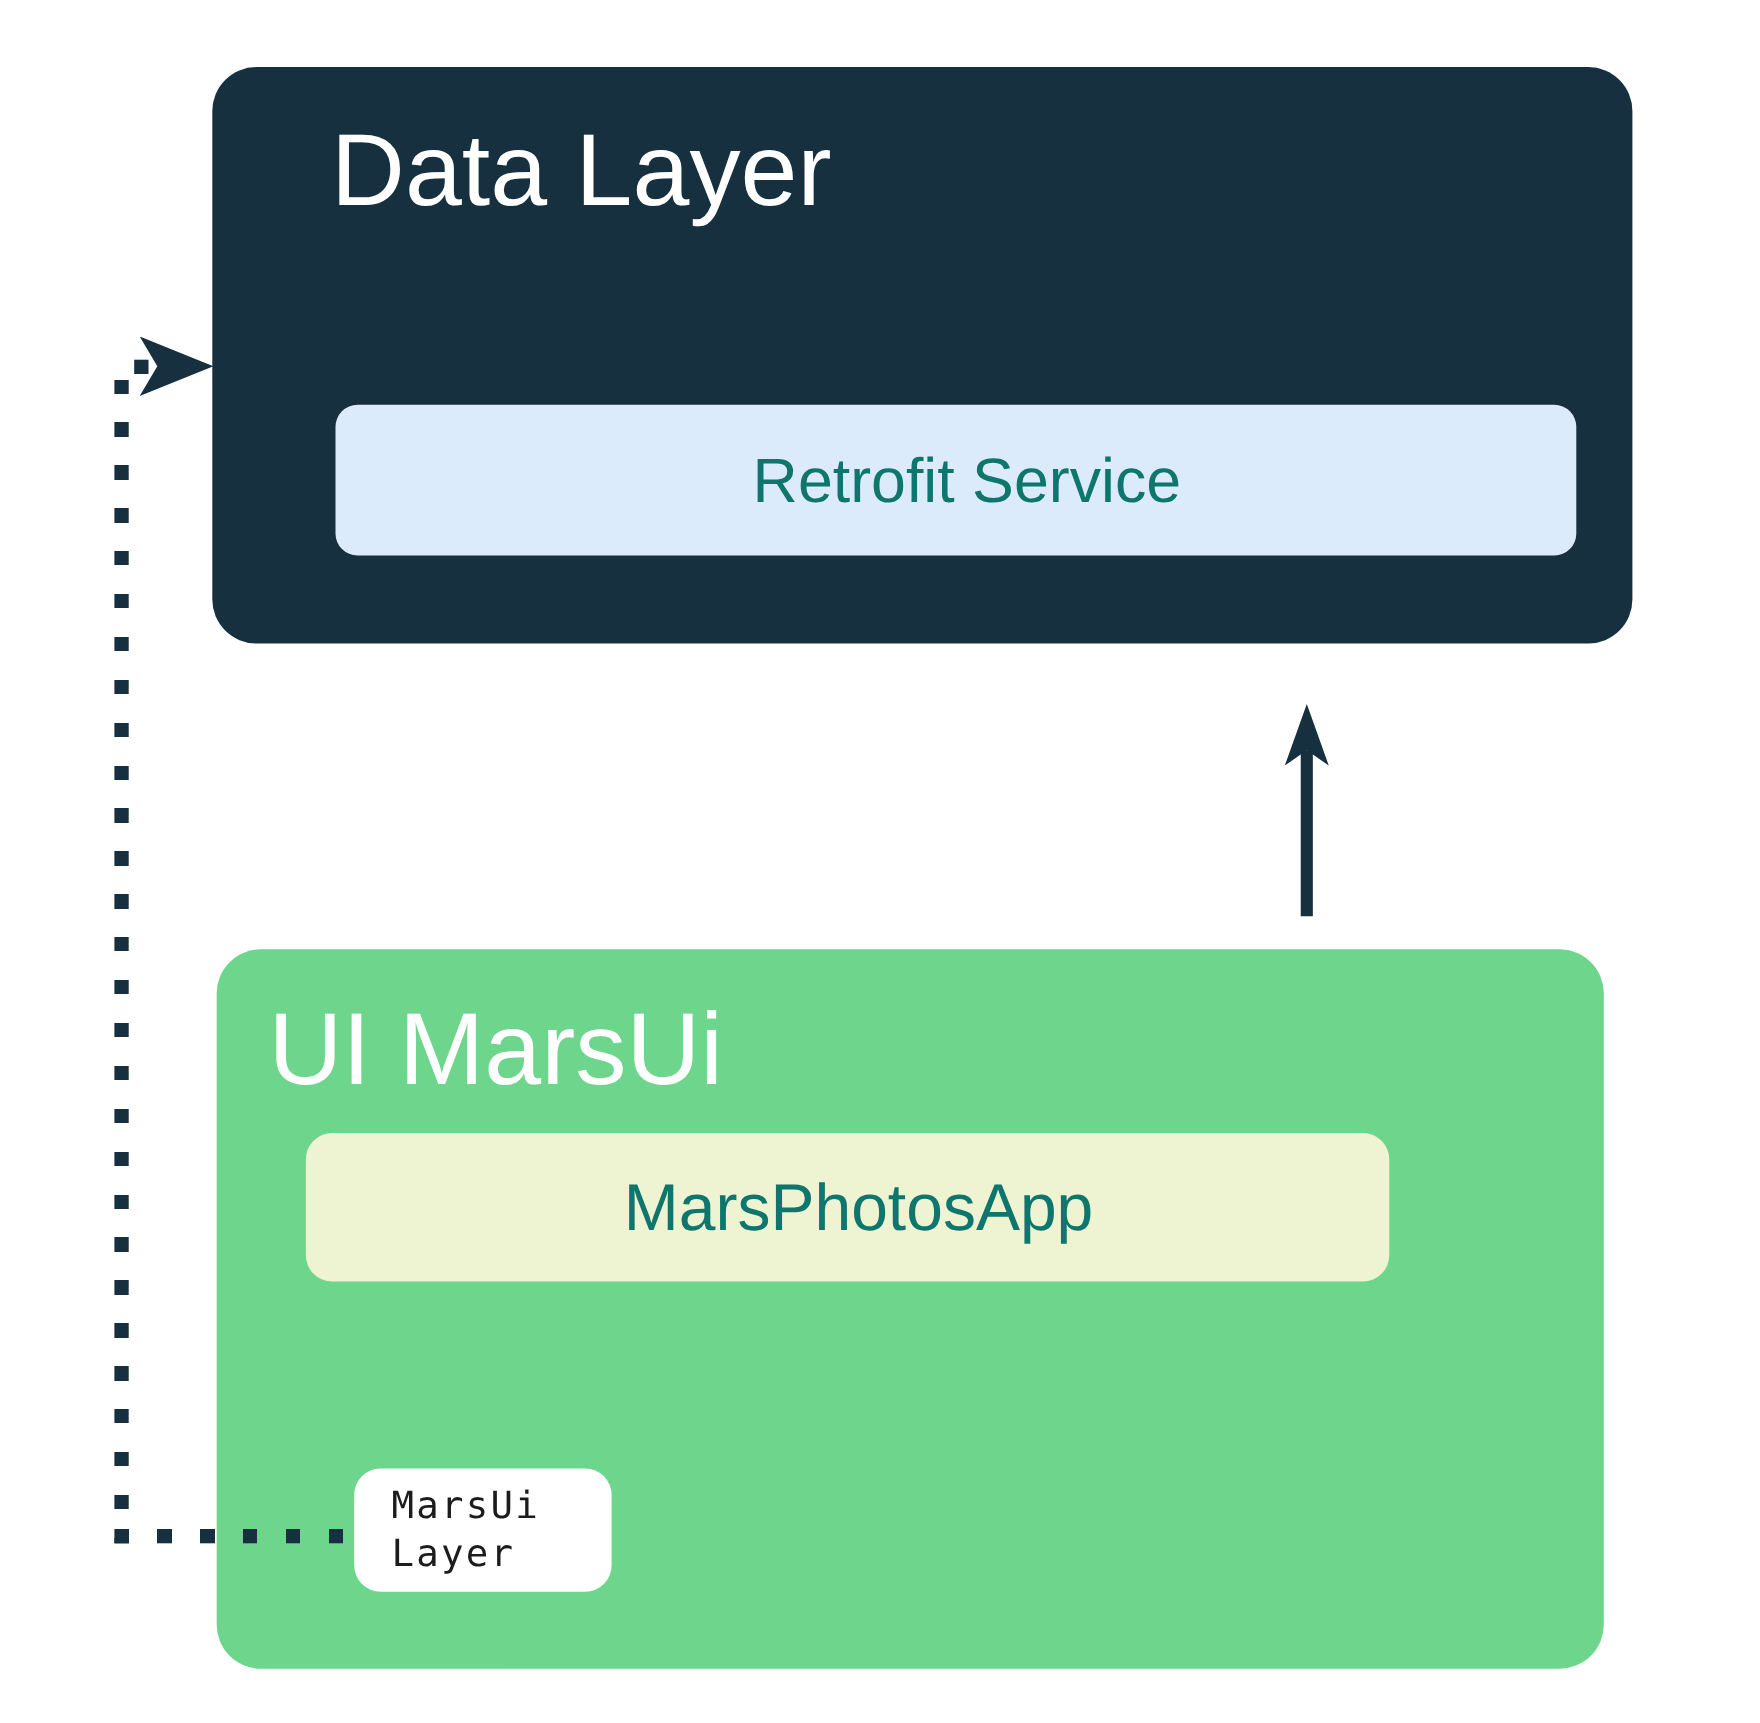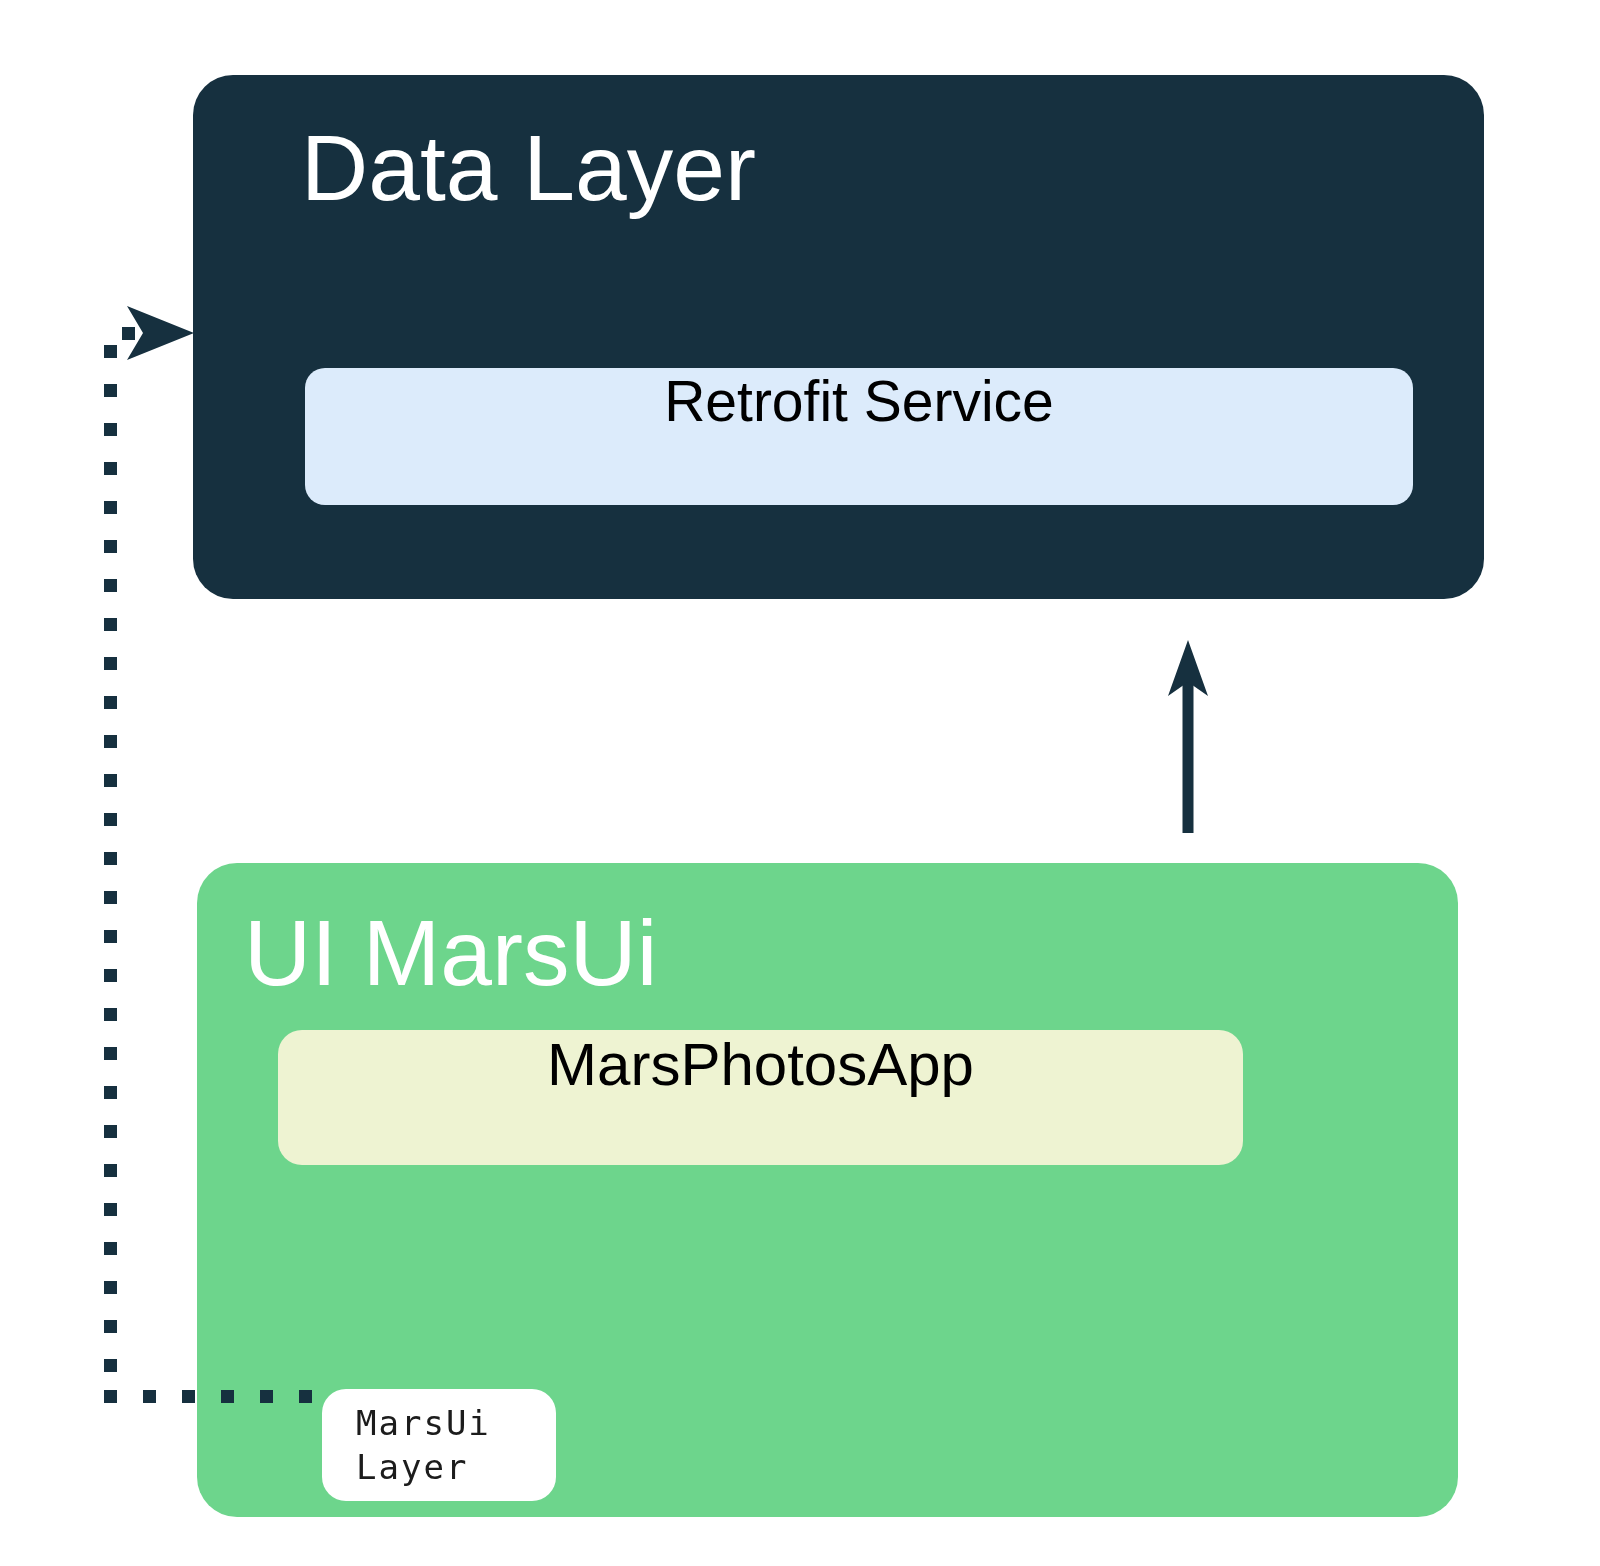--- a/index.html
+++ b/index.html
@@ -13,45 +13,46 @@
     width: 1600px;
     height: 1566px;
     background: #ffffff;
     overflow: hidden;
   }
   .layer-box {
     position: absolute;
     border-radius: 40px;
   }
   .data-layer {
-    left: 193px; top: 75px;
+    left: 193px; top: 61px;
     width: 1291px; height: 524px;
     background: var(--dark, #16303F);
   }
   .ui-layer {
     left: 197px; top: 863px;
     width: 1261px; height: 654px;
     background: var(--green, #6DD58C);
   }
   .layer-title {
     position: absolute;
     color: #ffffff;
     font-size: 93px;
     line-height: 1.0;
     white-space: nowrap;
   }
   .data-layer .layer-title { left: 108px; top: 47px; }
   .ui-layer .layer-title  { left: 47px;  top: 44px; }
   .inner-box {
     position: absolute;
     display: flex;
-    align-items: flex-start;
+    align-items: center;
     justify-content: center;
     border-radius: 20px;
-    color: #000000;
+    color: #0f766e;
+    padding-left: 20px;
   }
   .retrofit-box {
     left: 305px; top: 368px;
     width: 1108px; height: 137px;
     background: var(--light-blue, #DCEBFB);
     font-size: 57px;
   }
   .app-box {
     left: 278px; top: 1030px;
     width: 965px; height: 135px;
@@ -61,21 +62,21 @@
   }
   .viewmodel-box {
     left: 283px; top: 1240px;
     width: 1102px; height: 135px;
     background: var(--light-blue, #DCEBFB);
     font-size: 61px;
     border-radius: 24px;
   }
   .ui-state-box {
     position: absolute;
-    left: 322px; top: 1389px;
+    left: 322px; top: 1335px;
     width: 234px; height: 112px;
     background: var(--white, #ffffff);
     border-radius: 24px;
     z-index: 5;
     display: flex;
     flex-direction: column;
     justify-content: center;
     padding-left: 34px;
     box-sizing: border-box;
     font-family: "DejaVu Sans Mono", monospace;

